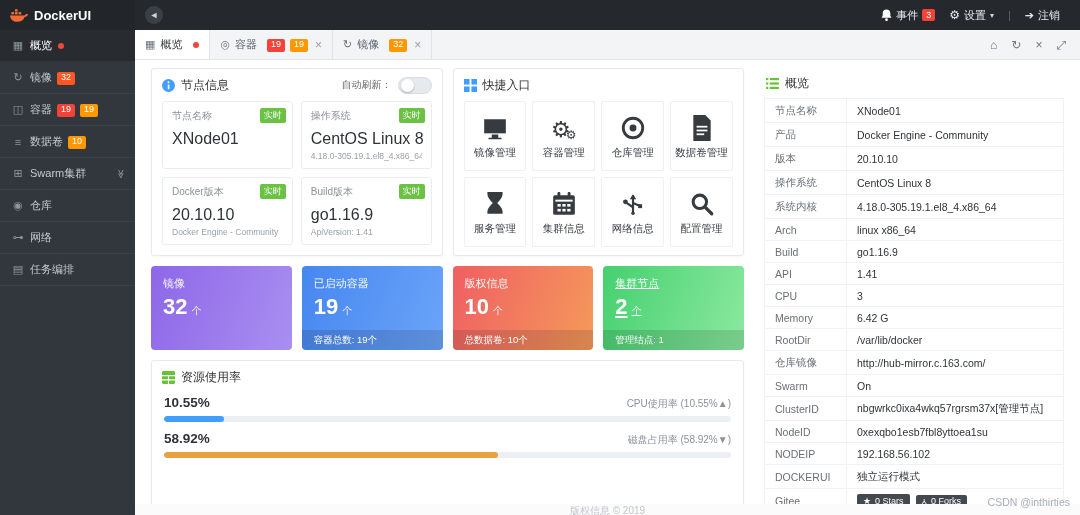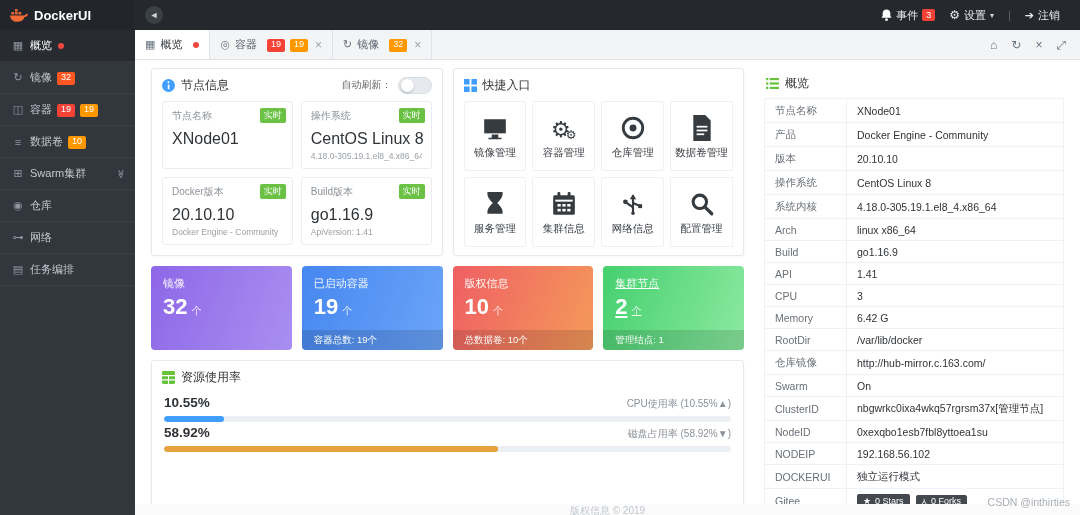--- a/index.html
+++ b/index.html
@@ -64,21 +64,21 @@
   .stats { display:grid; grid-template-columns:repeat(4,1fr); gap:10px; margin-top:10px; height:84px; flex:none; }
   .stat { border-radius:4px; position:relative; color:#fff; overflow:hidden; cursor:pointer; }
   .stat-title { font-size:11px; padding:10px 12px 0; opacity:.95; }
   .stat-valrow { padding:3px 12px 0; display:flex; align-items:baseline; gap:4px; }
   .stat-value { font-size:22px; font-weight:bold; }
   .stat-unit { font-size:10px; opacity:.9; }
   .stat-footer { position:absolute; left:0; right:0; bottom:0; height:20px; line-height:20px; background:rgba(0,0,0,0.12); font-size:9.5px; padding:0 12px; white-space:nowrap; }
 
   .resource { margin-top:10px; flex:1; min-height:0; overflow:hidden; }
   .meters { padding:2px 12px 0; }
-  .meter { margin-bottom:3px; }
+  .meter { margin-bottom:9px; }
   .meter-top { display:flex; align-items:baseline; justify-content:space-between; }
   .meter-val { font-size:13.5px; font-weight:bold; color:#2f3337; }
   .meter-label { font-size:10px; color:#8b9299; }
   .track { height:6px; border-radius:3px; background:#ecf0f4; margin-top:5px; overflow:hidden; }
   .fill { height:100%; border-radius:3px; }
 
   
   .right-col { width:300px; flex:none; overflow:hidden; }
   .panel-header { height:30px; display:flex; align-items:center; gap:6px; font-size:12px; color:#333; padding:0 2px; }
   .otable { width:100%; border-collapse:collapse; border:1px solid #eceff3; background:#fff; }

